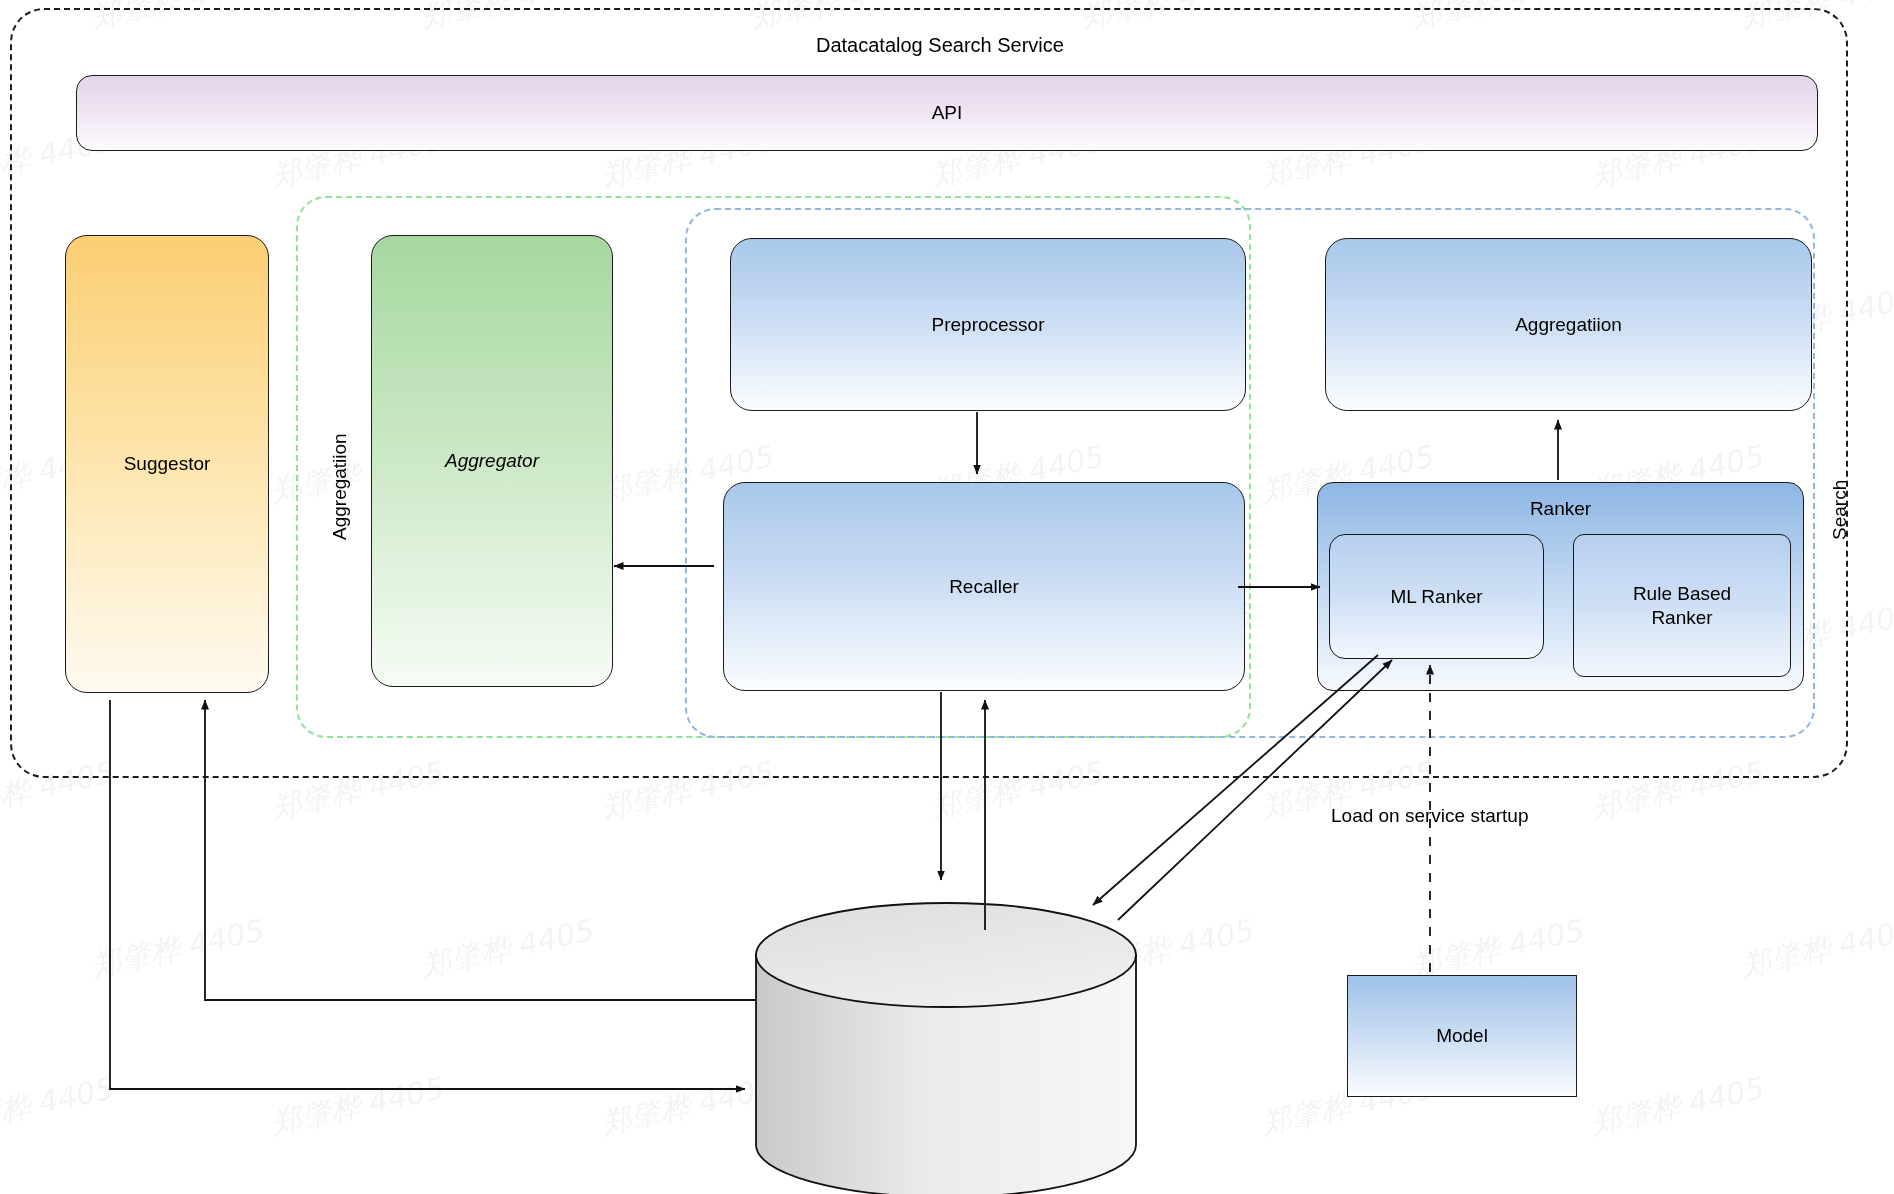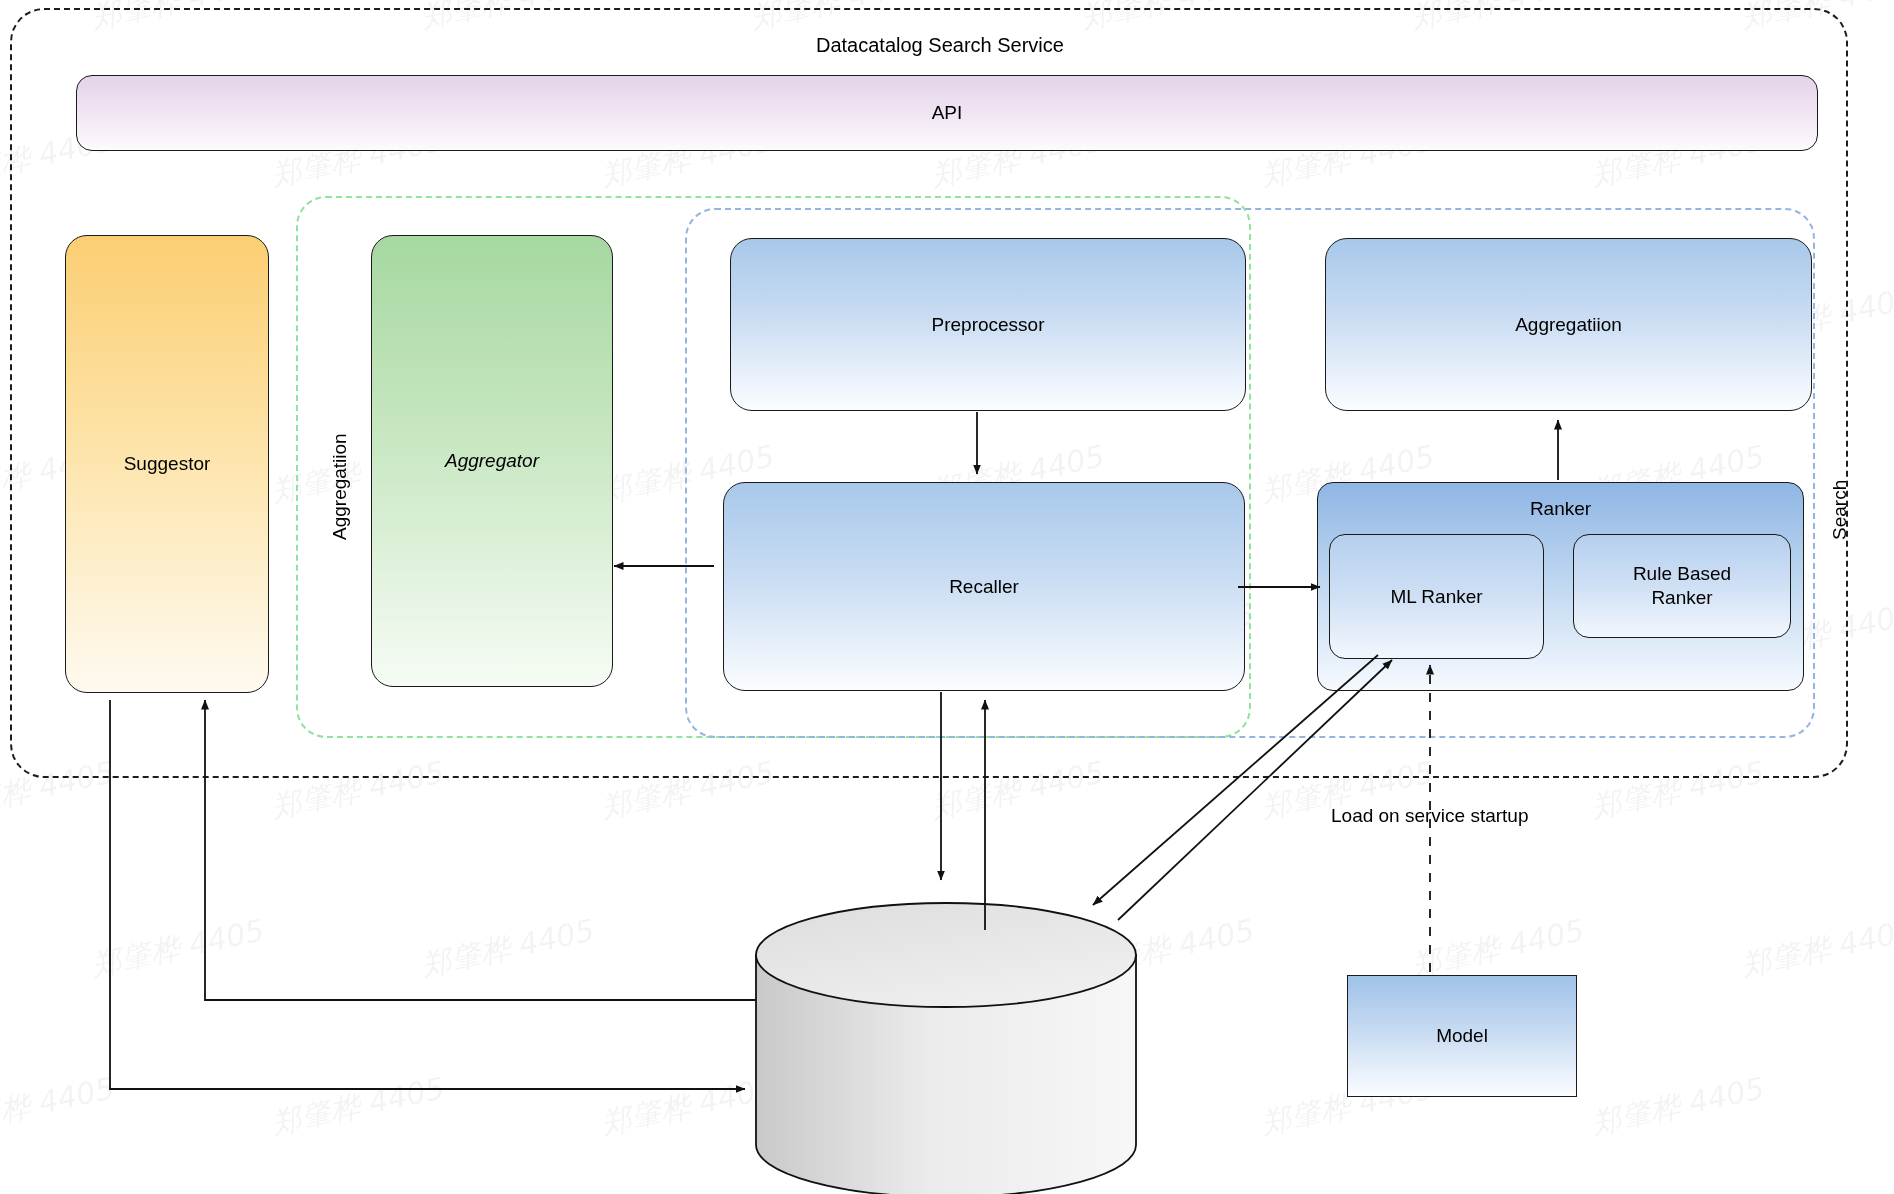--- a/index.html
+++ b/index.html
@@ -139,21 +139,21 @@
   </div>
 
   <div class="node r-md g-blue-d" style="left:1317px;top:482px;width:487px;height:209px;align-items:flex-start;">
     <span class="ranker-label" style="left:0;right:0;top:14px;text-align:center;">Ranker</span>
   </div>
 
   <div class="node r-md g-blue-sub" style="left:1329px;top:534px;width:215px;height:125px;">
     <span>ML Ranker</span>
   </div>
 
-  <div class="node r-md g-blue-sub" style="left:1573px;top:534px;width:218px;height:104px;flex-direction:column;">
+  <div class="node r-md g-blue-sub" style="left:1573px;top:534px;width:218px;height:143px;flex-direction:column;border-radius:11px;">
     <span>Rule Based</span>
     <span>Ranker</span>
   </div>
 
   <div class="node g-model" style="left:1315px;top:975px;width:230px;height:122px;margin-left:32px;">
     <span>Model</span>
   </div>
 
   <div class="txt" style="left: 889.5px; top: 1065px;">Elasticsearch</div>
 

